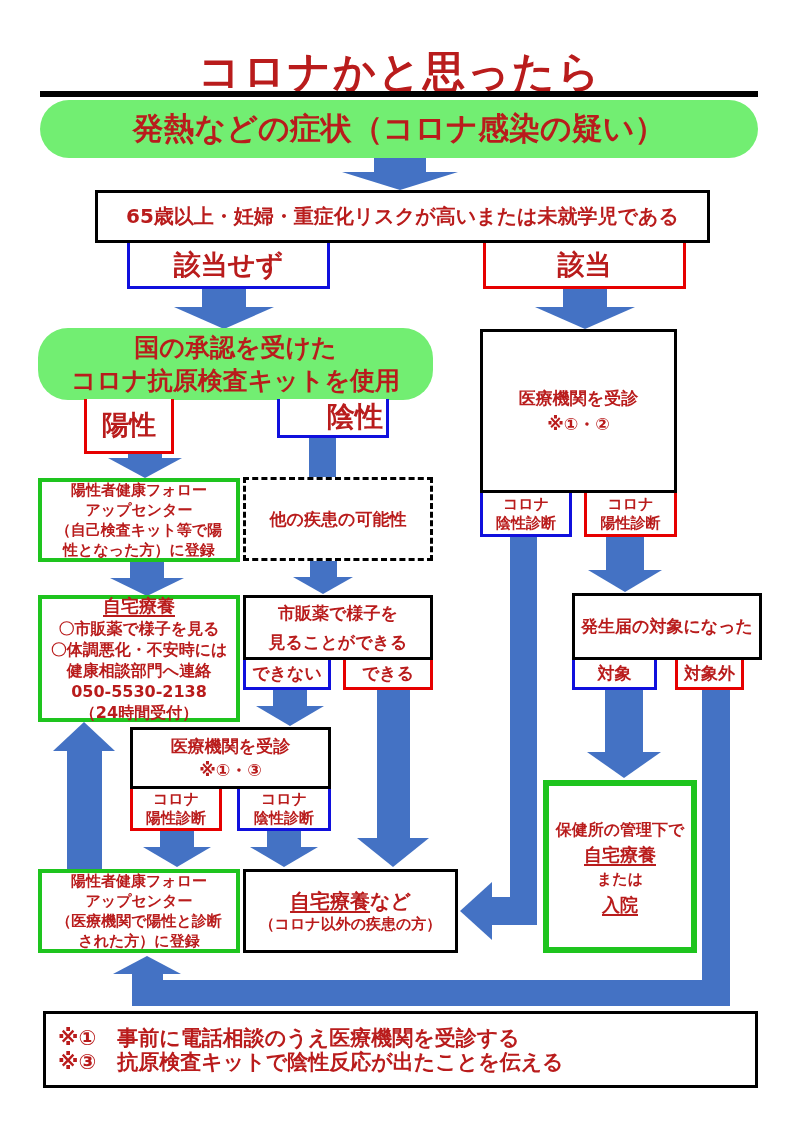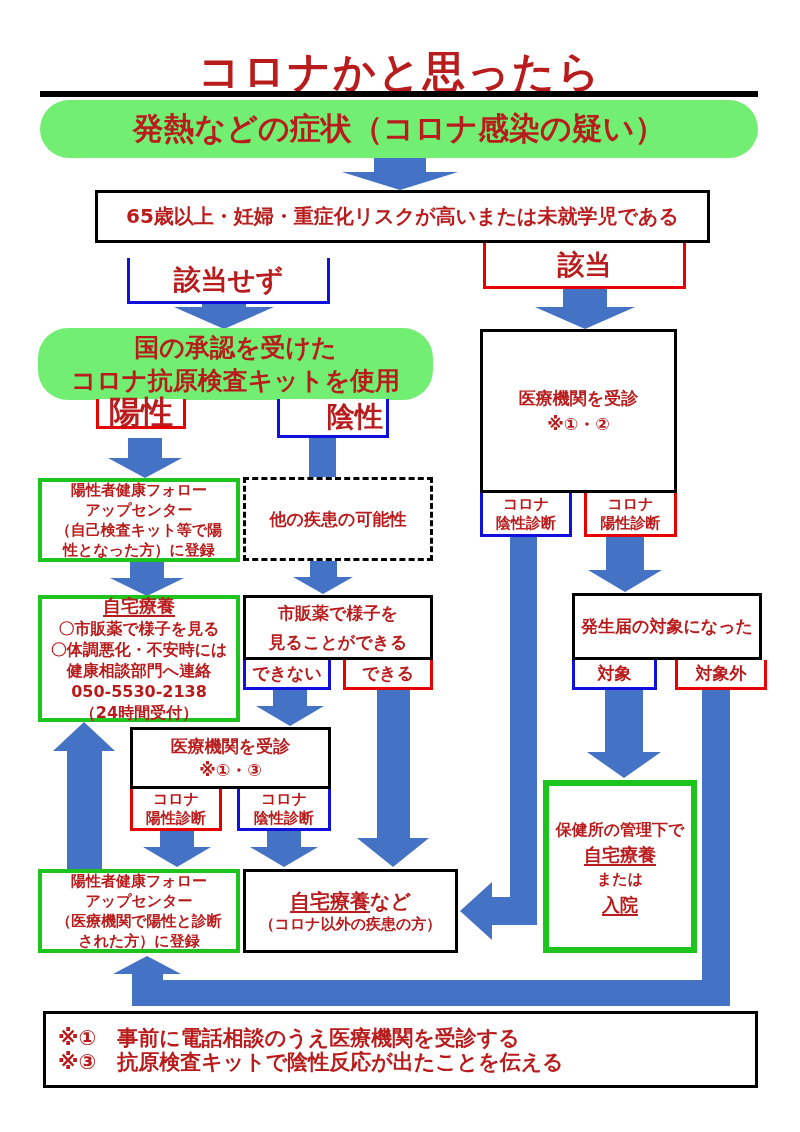--- a/index.html
+++ b/index.html
@@ -85,27 +85,27 @@
   <div class="bar" style="left:132px;top:973px;width:31px;height:33px;"></div>
   <div class="ah" style="left:113px;top:956px;border-left:34px solid transparent;border-right:34px solid transparent;border-bottom:18px solid #4472c4;"></div>
 
   <div class="title" style="top:44px;font-size:42px;letter-spacing:2px;">コロナかと思ったら</div>
   <div class="abs" style="left:40px;top:91px;width:718px;height:6px;background:#000;z-index:2;"></div>
 
   <div class="pill" style="left:40px;top:100px;width:718px;height:58px;font-size:31px;">発熱などの症状（コロナ感染の疑い）</div>
 
   <div class="box blk" style="left:95px;top:190px;width:615px;height:53px;font-size:20px;">65歳以上・妊婦・重症化リスクが高いまたは未就学児である</div>
 
-  <div class="box att blu" style="left:127px;top:243px;width:203px;height:46px;font-size:27px;margin-top:15px;">該当せず</div>
+  <div class="box att blu" style="left:127px;top:243px;width:203px;height:46px;font-size:27px;">該当せず</div>
   <div class="box att red" style="left:483px;top:243px;width:203px;height:46px;font-size:27px;">該当</div>
 
   <div class="pill ml" style="left:38px;top:328px;width:395px;height:72px;font-size:25px;line-height:33px;">国の承認を受けた
 コロナ抗原検査キットを使用</div>
 
-  <div class="box att red" style="left:96px;top:399px;width:90px;height:30px;font-size:32px;">陽性</div>
+  <div class="box att red" style="left:84px;top:399px;width:90px;height:55px;font-size:27px;">陽性</div>
   <div class="box att blu" style="left:277px;top:399px;width:112px;height:39px;font-size:28px;padding-left:44px;">陰性</div>
 
   <div class="box grn ml" style="left:38px;top:478px;width:202px;height:84px;font-size:15px;line-height:20px;">陽性者健康フォロー
 アップセンター
 （自己検査キット等で陽
 性となった方）に登録</div>
 
   <div class="box" style="left:243px;top:477px;width:190px;height:84px;font-size:17px;border:3px dashed #000;">他の疾患の可能性</div>
 
   <div class="box grn col" style="left:38px;top:595px;width:202px;height:127px;">
@@ -147,21 +147,21 @@
 ※①・②</div>
 
   <div class="box att blu ml" style="left:480px;top:493px;width:92px;height:44px;font-size:15px;line-height:19px;">コロナ
 陰性診断</div>
   <div class="box att red ml" style="left:584px;top:493px;width:93px;height:44px;font-size:15px;line-height:19px;">コロナ
 陽性診断</div>
 
   <div class="box blk" style="left:572px;top:593px;width:190px;height:67px;font-size:17px;">発生届の対象になった</div>
 
   <div class="box att blu" style="left:572px;top:660px;width:85px;height:30px;font-size:17px;">対象</div>
-  <div class="box att red" style="left:675px;top:660px;width:92px;height:30px;font-size:17px;">対象外</div>
+  <div class="box att red" style="left:675px;top:660px;width:69px;height:30px;font-size:17px;">対象外</div>
 
   <div class="box col" style="left:543px;top:780px;width:154px;height:173px;border:6px solid #1ec41e;line-height:25px;">
     <span style="font-size:16px;">保健所の管理下で</span>
     <span class="u" style="font-size:18px;">自宅療養</span>
     <span style="font-size:15px;">または</span>
     <span class="u" style="font-size:18px;">入院</span>
   </div>
 
   <div class="box blk col notes" style="left:43px;top:1011px;width:715px;height:77px;font-size:21px;line-height:24px;">
     <span>※①　事前に電話相談のうえ医療機関を受診する</span>

